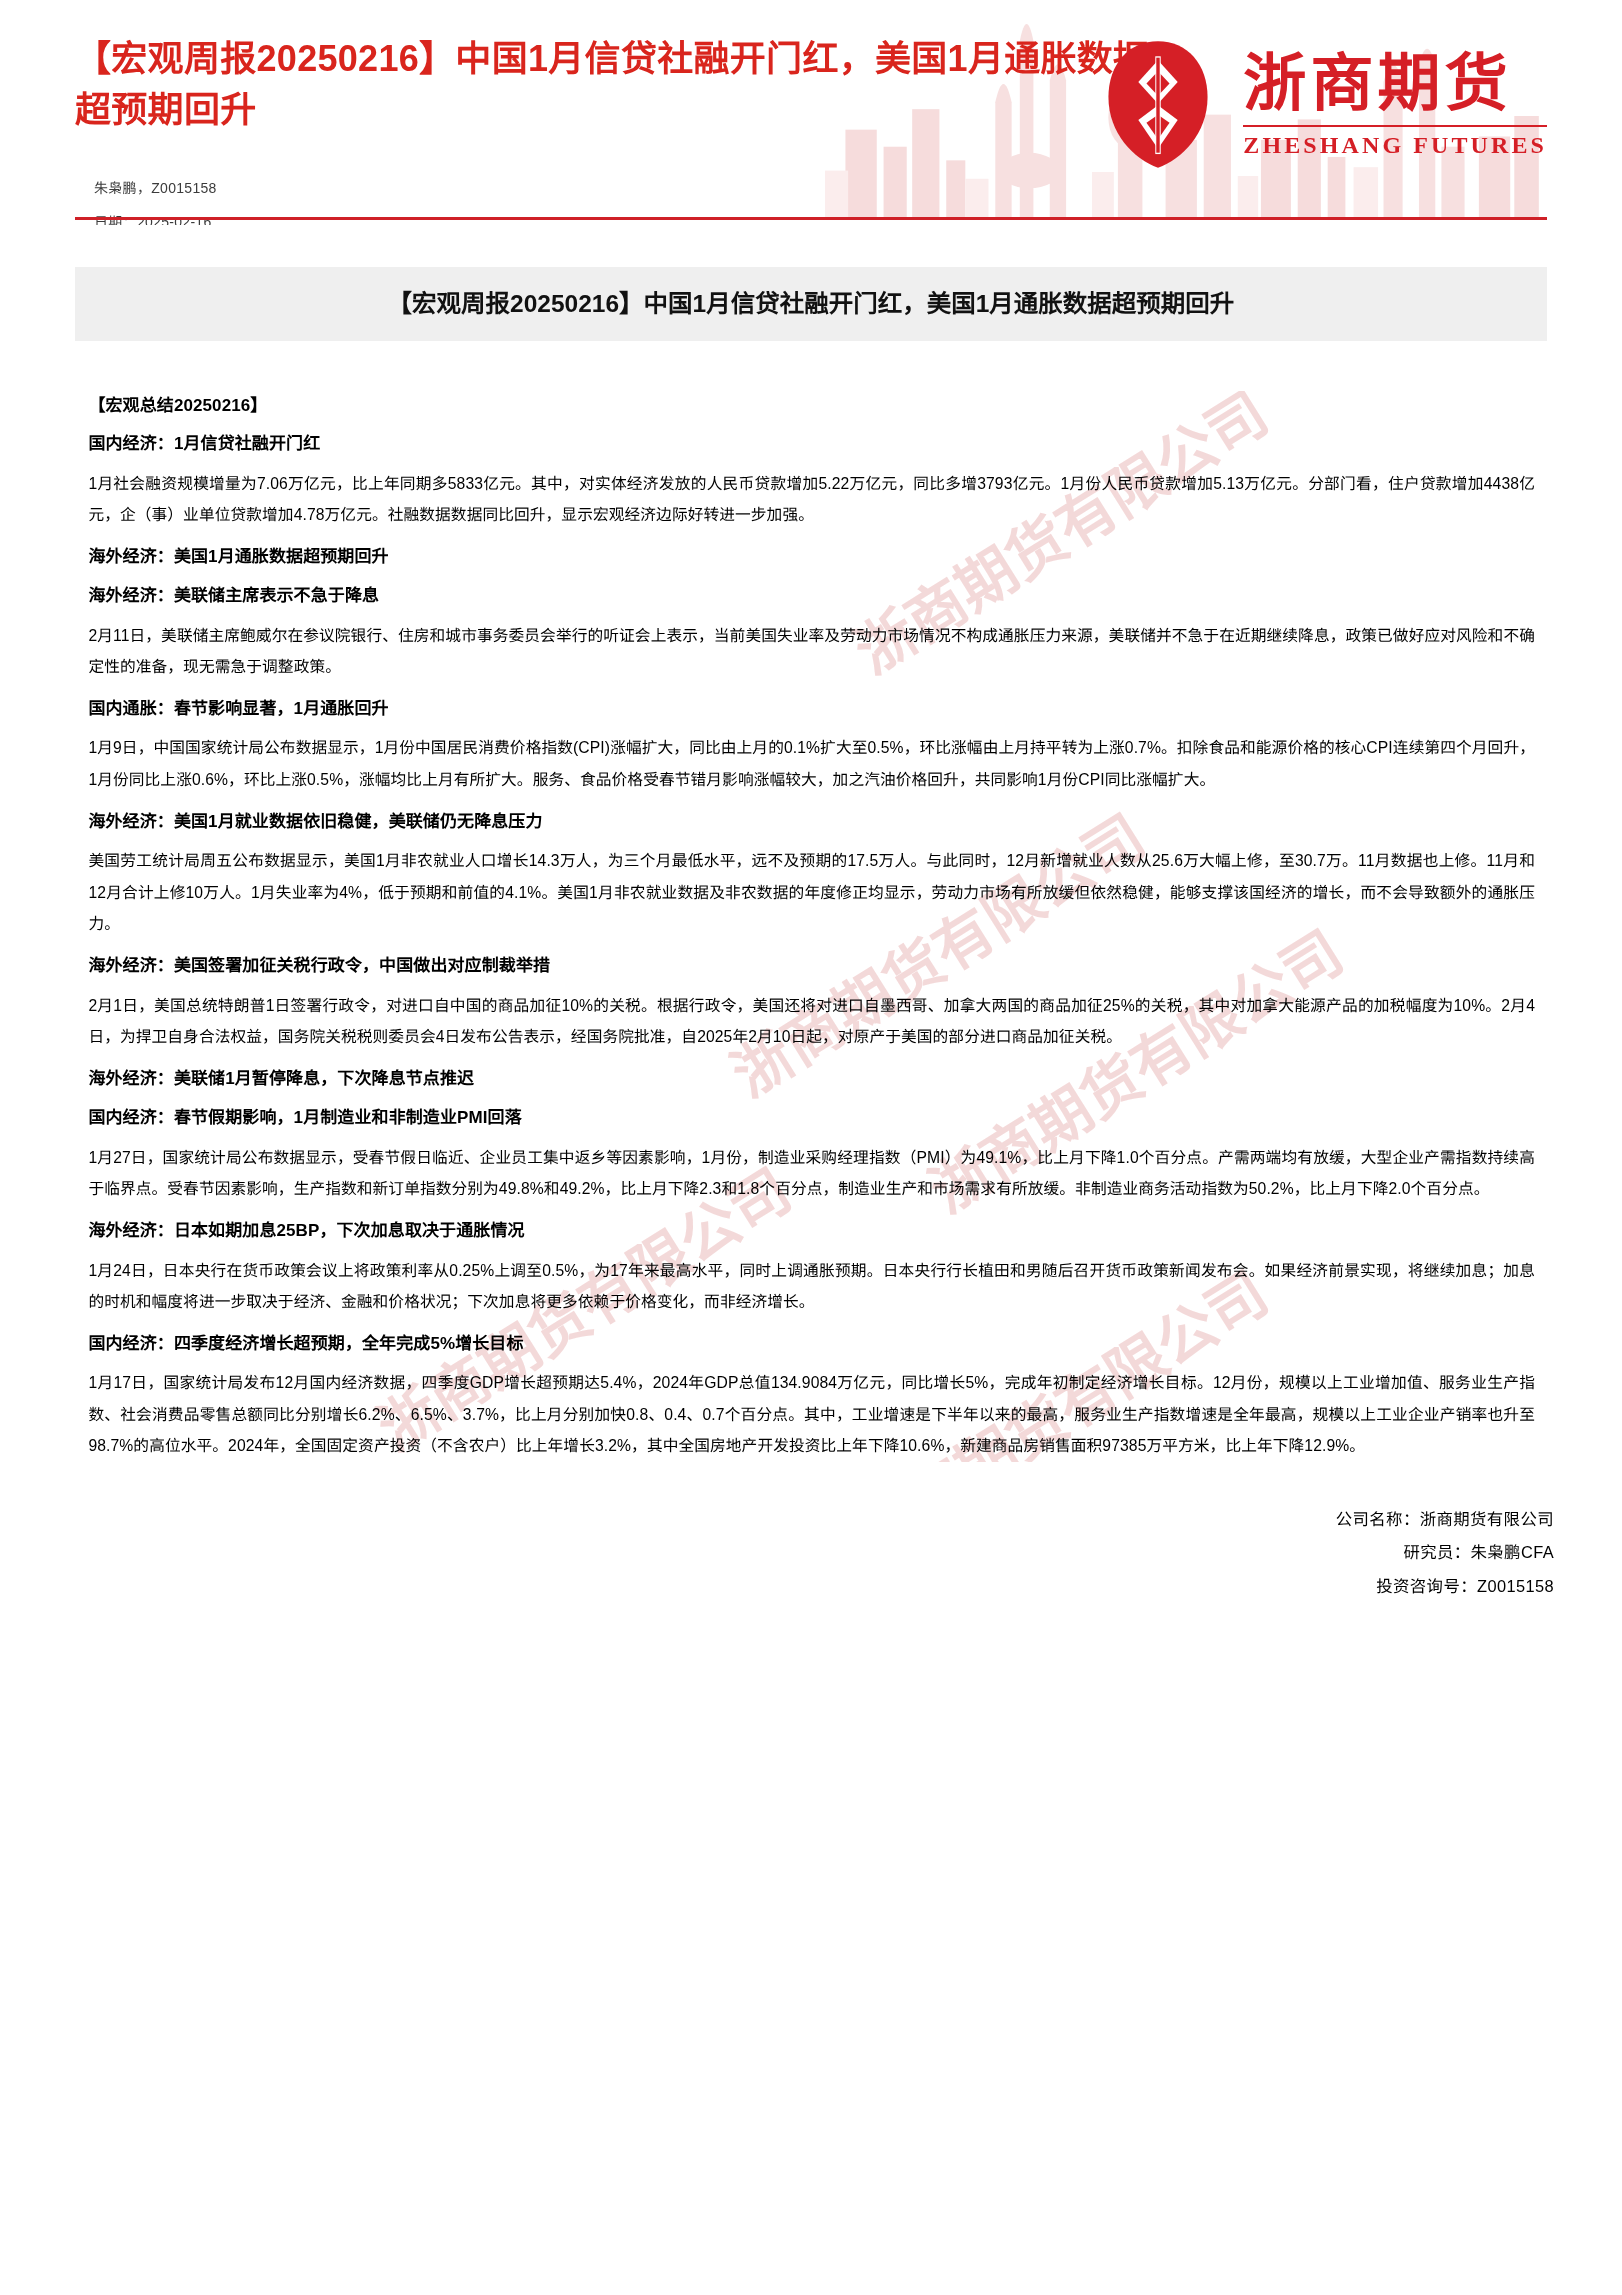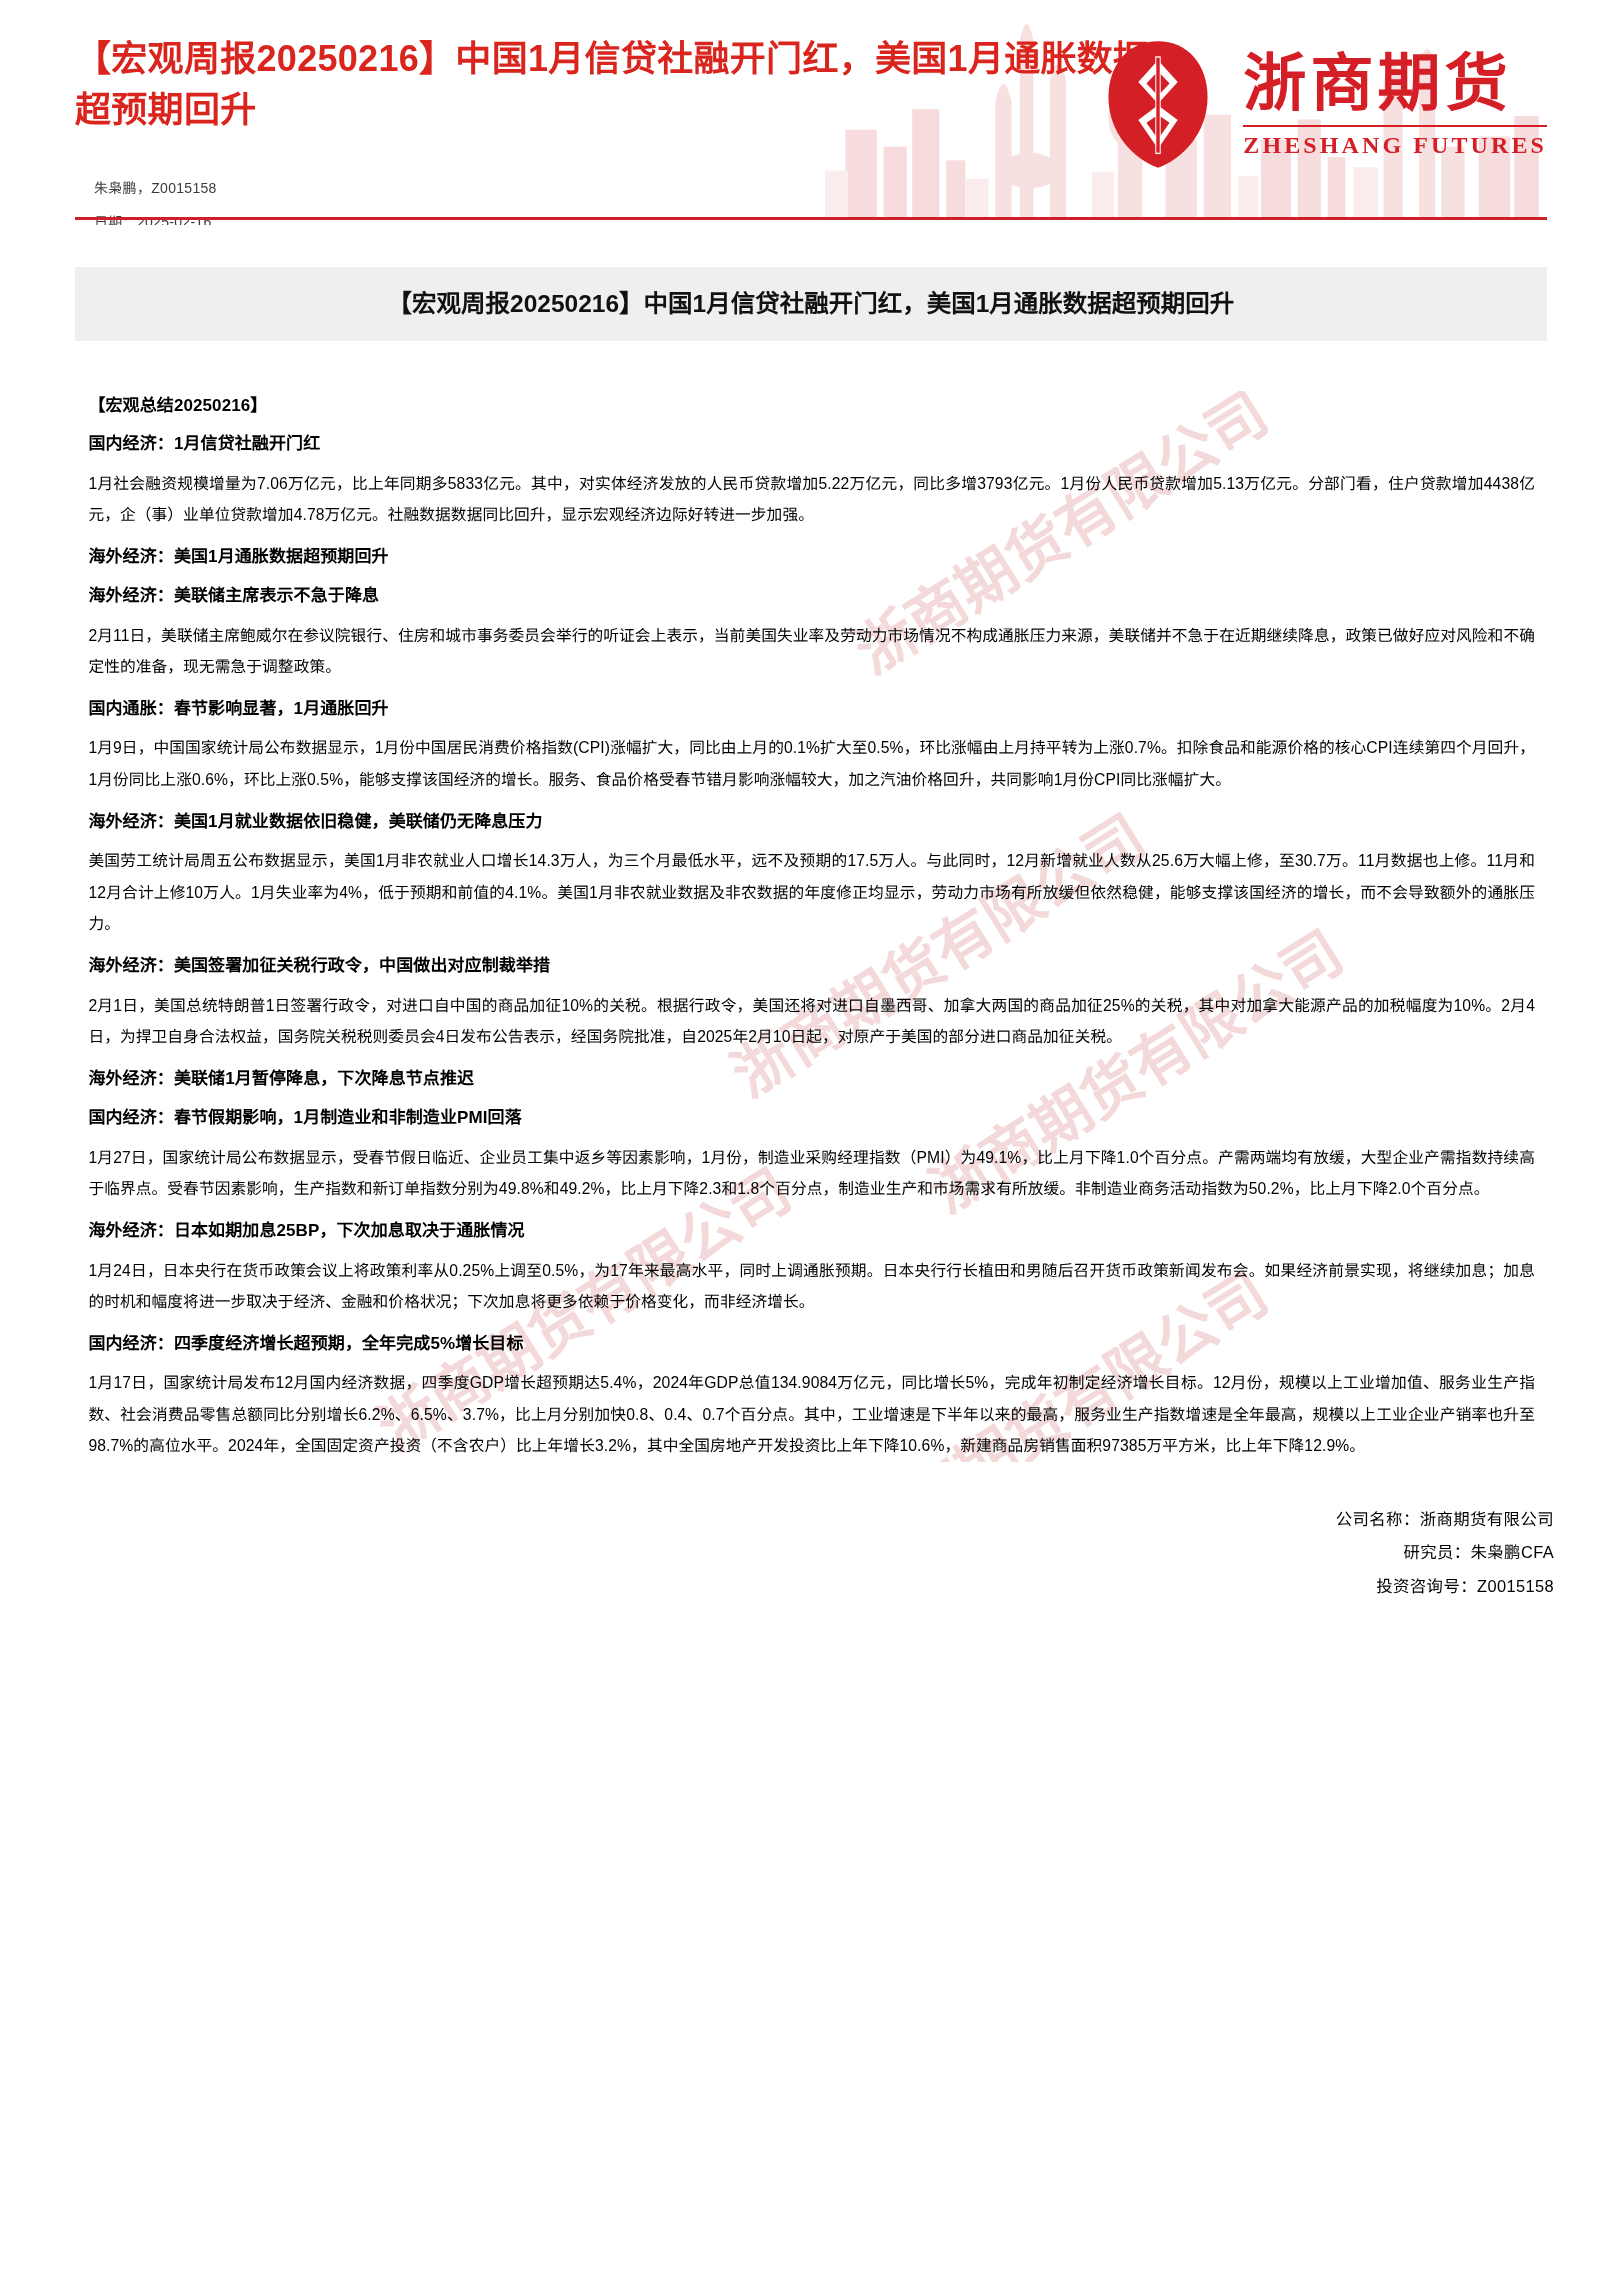--- a/index.html
+++ b/index.html
@@ -277,21 +277,21 @@
 
   <div class="sec-head">国内经济：1月信贷社融开门红</div>
   <div class="sec-body">1月社会融资规模增量为7.06万亿元，比上年同期多5833亿元。其中，对实体经济发放的人民币贷款增加5.22万亿元，同比多增3793亿元。1月份人民币贷款增加5.13万亿元。分部门看，住户贷款增加4438亿元，企（事）业单位贷款增加4.78万亿元。社融数据数据同比回升，显示宏观经济边际好转进一步加强。</div>
 
   <div class="sec-head">海外经济：美国1月通胀数据超预期回升</div>
 
   <div class="sec-head">海外经济：美联储主席表示不急于降息</div>
   <div class="sec-body">2月11日，美联储主席鲍威尔在参议院银行、住房和城市事务委员会举行的听证会上表示，当前美国失业率及劳动力市场情况不构成通胀压力来源，美联储并不急于在近期继续降息，政策已做好应对风险和不确定性的准备，现无需急于调整政策。</div>
 
   <div class="sec-head">国内通胀：春节影响显著，1月通胀回升</div>
-  <div class="sec-body">1月9日，中国国家统计局公布数据显示，1月份中国居民消费价格指数(CPI)涨幅扩大，同比由上月的0.1%扩大至0.5%，环比涨幅由上月持平转为上涨0.7%。扣除食品和能源价格的核心CPI连续第四个月回升，1月份同比上涨0.6%，环比上涨0.5%，能够支撑该国经济的增长。服务、食品价格受春节错月影响涨幅较大，加之汽油价格回升，共同影响1月份CPI同比涨幅扩大。</div>
+  <div class="sec-body">1月9日，中国国家统计局公布数据显示，1月份中国居民消费价格指数(CPI)涨幅扩大，同比由上月的0.1%扩大至0.5%，环比涨幅由上月持平转为上涨0.7%。扣除食品和能源价格的核心CPI连续第四个月回升，1月份同比上涨0.6%，环比上涨0.5%，涨幅均比上月有所扩大。服务、食品价格受春节错月影响涨幅较大，加之汽油价格回升，共同影响1月份CPI同比涨幅扩大。</div>
 
   <div class="sec-head">海外经济：美国1月就业数据依旧稳健，美联储仍无降息压力</div>
   <div class="sec-body">美国劳工统计局周五公布数据显示，美国1月非农就业人口增长14.3万人，为三个月最低水平，远不及预期的17.5万人。与此同时，12月新增就业人数从25.6万大幅上修，至30.7万。11月数据也上修。11月和12月合计上修10万人。1月失业率为4%，低于预期和前值的4.1%。美国1月非农就业数据及非农数据的年度修正均显示，劳动力市场有所放缓但依然稳健，能够支撑该国经济的增长，而不会导致额外的通胀压力。</div>
 
   <div class="sec-head">海外经济：美国签署加征关税行政令，中国做出对应制裁举措</div>
   <div class="sec-body">2月1日，美国总统特朗普1日签署行政令，对进口自中国的商品加征10%的关税。根据行政令，美国还将对进口自墨西哥、加拿大两国的商品加征25%的关税，其中对加拿大能源产品的加税幅度为10%。2月4日，为捍卫自身合法权益，国务院关税税则委员会4日发布公告表示，经国务院批准，自2025年2月10日起，对原产于美国的部分进口商品加征关税。</div>
 
   <div class="sec-head">海外经济：美联储1月暂停降息，下次降息节点推迟</div>
 
   <div class="sec-head">国内经济：春节假期影响，1月制造业和非制造业PMI回落</div>

